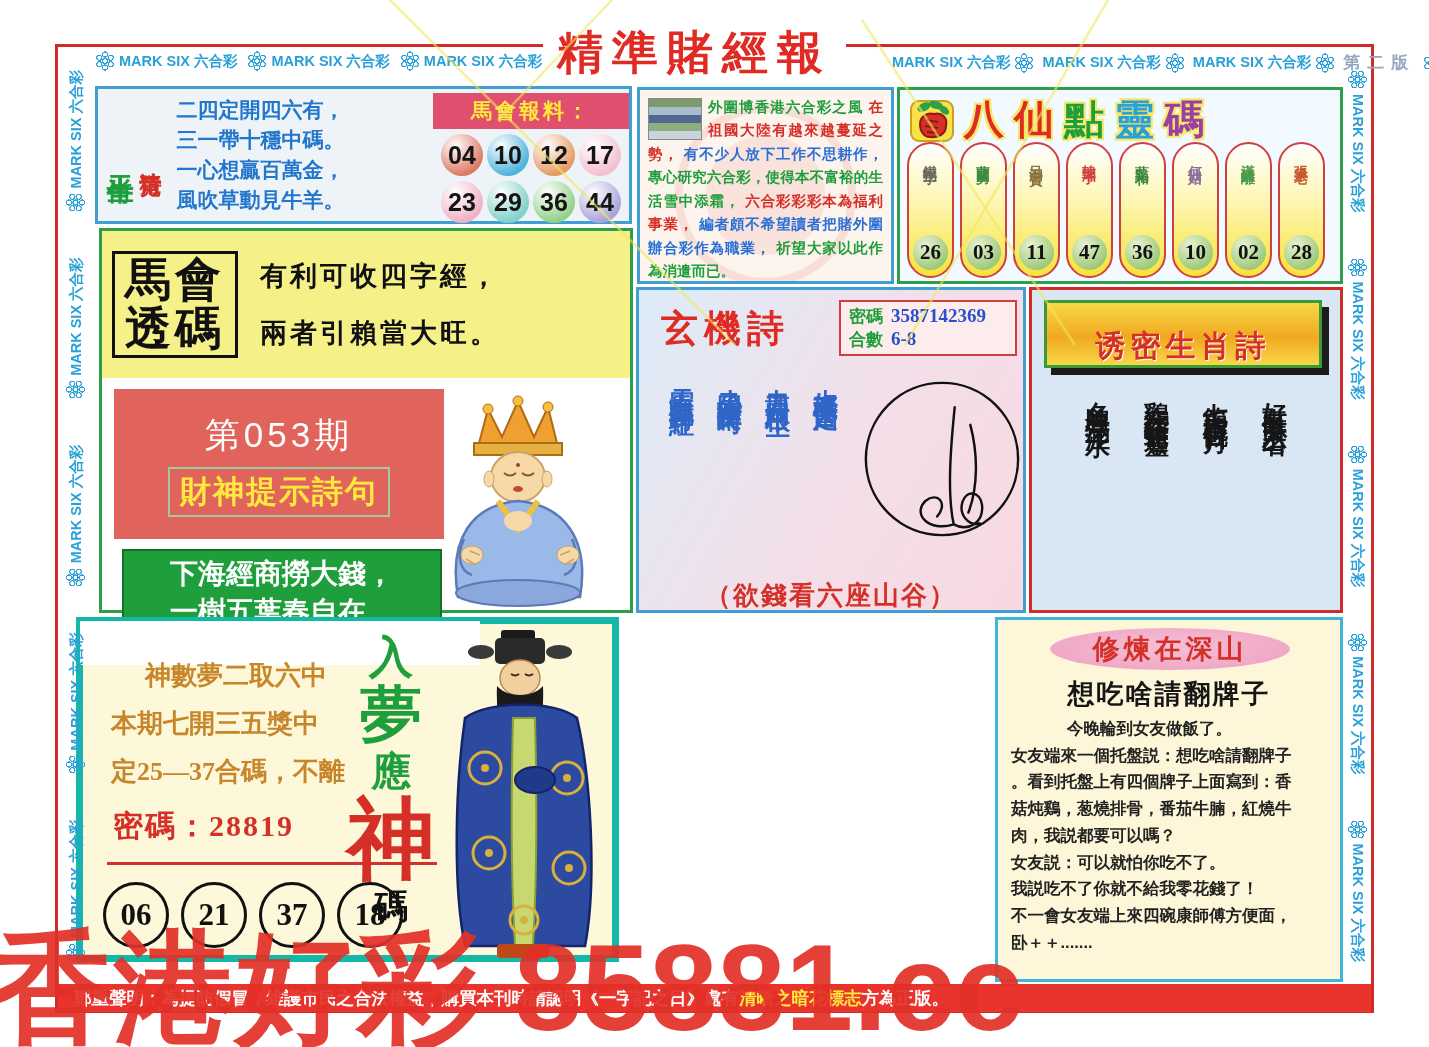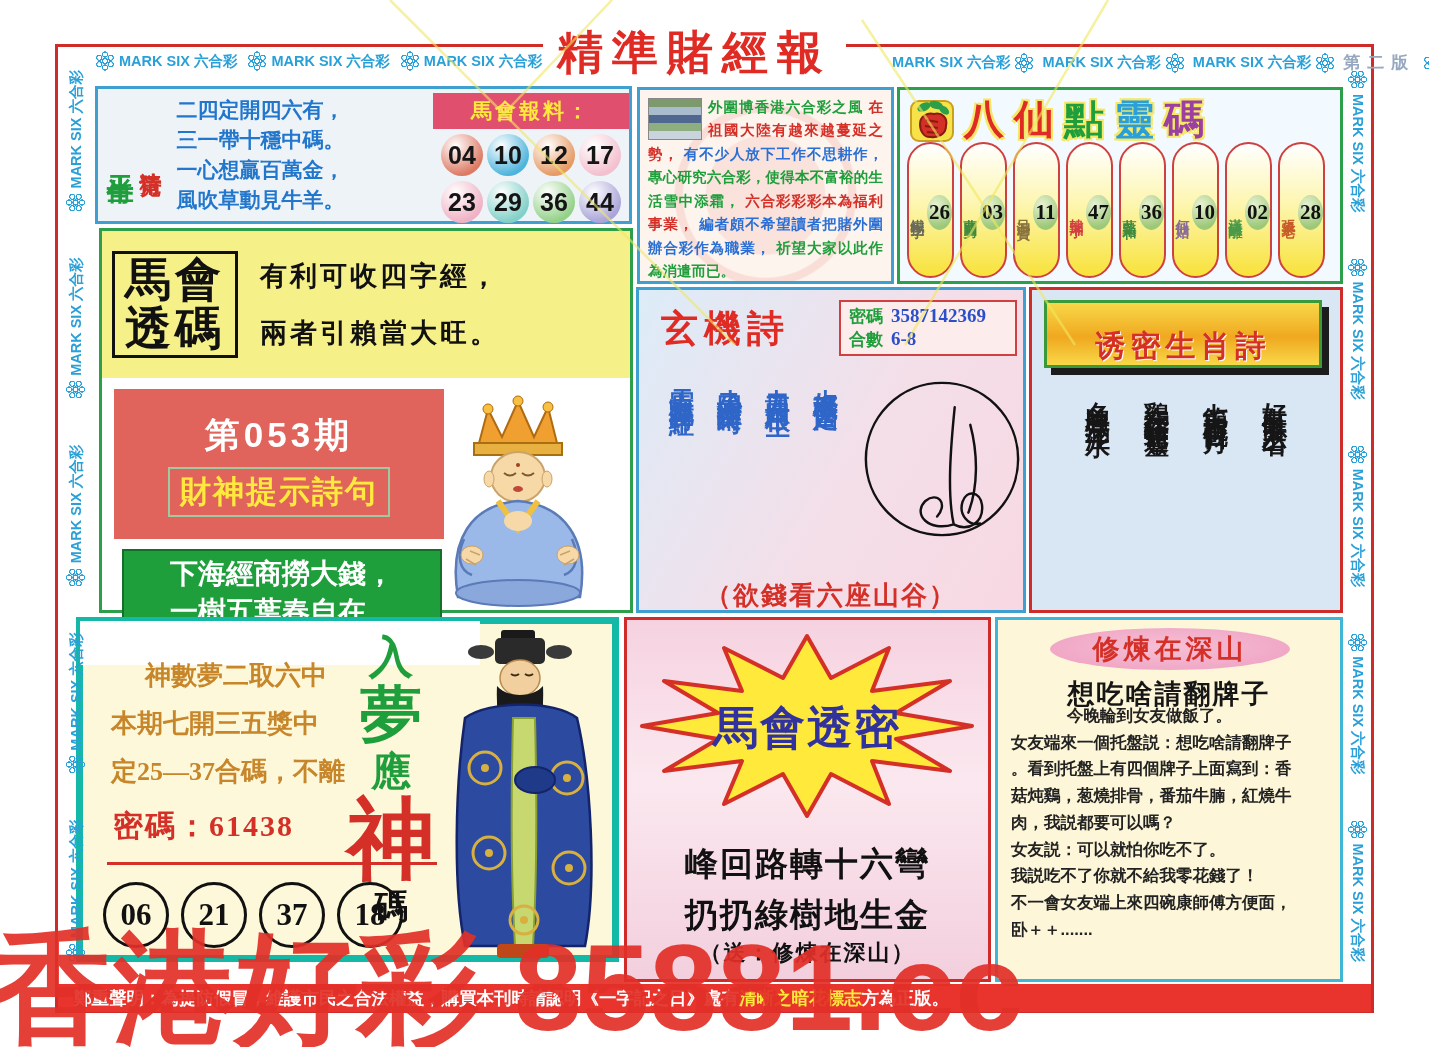--- a/index.html
+++ b/index.html
@@ -54,21 +54,21 @@
   #b-tips{left:99px;top:228px;width:534px;height:385px;border:3px solid #2d9e4a;background:#fff;}
   #t-top{position:absolute;left:0;top:0;right:0;height:147px;background:#f6f089;display:flex;
     align-items:center;padding:8px 10px;box-sizing:border-box;}
   #t-logo{border:3px solid #111;padding:2px 10px;display:grid;grid-template-columns:auto auto;
     font-family:"Liberation Serif",serif;font-weight:bold;font-size:46px;line-height:1.05;
     color:#111;letter-spacing:4px;background:#f6f089;}
   #t-poem{margin-left:22px;font-family:"Liberation Serif",serif;font-weight:bold;font-size:27px;
     color:#111;line-height:2.1;white-space:nowrap;letter-spacing:3px;}
   #t-red{position:absolute;left:12px;top:158px;width:330px;height:150px;background:#e0645c;
     display:flex;flex-direction:column;justify-content:center;align-items:center;gap:8px;}
-  #t-issue{color:#fff;font-weight:bold;font-size:35px;letter-spacing:4px;}
+  #t-issue{color:#fff;font-weight:normal;font-size:35px;letter-spacing:4px;}
   #t-hint{color:#ffe93d;font-weight:bold;font-size:31px;letter-spacing:2px;
     border:2px solid #9fc99f;padding:2px 10px;}
   #t-verse{position:absolute;left:20px;top:318px;width:316px;background:#1f9e3c;
     border:2px solid #156f2a;color:#fff;font-family:"Liberation Serif",serif;font-weight:bold;
     font-size:28px;text-align:center;line-height:1.35;padding:4px 0;}
   #t-buddha{position:absolute;left:318px;top:158px;}
   
   #b-edit{left:637px;top:87px;width:257px;height:197px;border:3px solid #3f9fd0;
     background:
       radial-gradient(circle at 50% 55%, rgba(232,120,110,.14) 0 36%, transparent 37%),
@@ -80,21 +80,21 @@
   .seg-g{color:#1f9e3c;} .seg-r{color:#d43028;} .seg-b{color:#2a6fd4;}
   #ed-sign{display:block;text-align:right;color:#d43028;padding-right:10px;}
   
   #b-imm{left:897px;top:87px;width:446px;height:197px;border:3px solid #2d9e4a;background:#f2faff;}
   #imm-titlerow{position:absolute;left:10px;top:2px;display:flex;align-items:center;gap:10px;}
   .bx-char{--c:#e02a24;color:var(--c);font-weight:bold;font-size:40px;
     text-shadow:2px 2px 0 #f6e868,-2px -2px 0 #f6e868,2px -2px 0 #f6e868,-2px 2px 0 #f6e868;}
   #imm-pills{position:absolute;left:7px;top:52px;display:flex;gap:6px;}
   .pill{width:47px;height:136px;border:2px solid #cf4040;border-radius:24px;
     background:linear-gradient(#ffffff 0%,#fdf6b0 45%,#f8e23a 100%);display:flex;
-    flex-direction:row;align-items:center;justify-content:space-between;padding:10px 0 6px 0;
+    flex-direction:column;align-items:center;justify-content:space-between;padding:10px 0 6px 0;
     box-sizing:border-box;}
   .pname{--c:#7a5c2e;color:var(--c);writing-mode:vertical-rl;text-orientation:upright;
     font-weight:bold;font-size:14px;letter-spacing:3px;}
   .pball{--c:#9cc878;width:35px;height:35px;border-radius:50%;display:flex;align-items:center;
     justify-content:center;font-family:"Liberation Serif",serif;font-weight:bold;font-size:21px;
     color:#111;background:radial-gradient(circle at 35% 28%, #e8f2d2 0%, var(--c) 75%);}
   
   #b-xj{left:636px;top:287px;width:390px;height:326px;border:3px solid #3f9fd0;
     background:linear-gradient(120deg,#dcecf8 0%,#f3dfe9 55%,#f8d8e2 100%);}
   #xj-title{position:absolute;left:22px;top:14px;color:#e02a24;font-weight:bold;font-size:37px;
@@ -153,21 +153,21 @@
   #ma-note{position:absolute;left:0;top:318px;width:100%;text-align:center;color:#111;
     font-weight:bold;font-size:22px;letter-spacing:2px;}
   
   #b-joke{left:995px;top:617px;width:348px;height:365px;border:3px solid #3fb6d8;background:#fdf6d8;}
   #j-banner{position:absolute;left:52px;top:8px;width:240px;height:42px;border-radius:50%;
     background:radial-gradient(ellipse at 50% 45%, #f6c0d6 0%, #f0a8c6 70%);display:flex;
     align-items:center;justify-content:center;color:#d43028;font-weight:bold;font-size:27px;
     letter-spacing:4px;}
   #j-title{position:absolute;left:0;top:56px;width:100%;text-align:center;color:#161616;
     font-weight:bold;font-size:27px;letter-spacing:2px;}
-  #j-lines{position:absolute;left:13px;top:82px;width:322px;color:#222;font-weight:bold;
+  #j-lines{position:absolute;left:13px;top:95px;width:322px;color:#222;font-weight:bold;
     font-size:16.5px;line-height:1.62;}
   #j-lines .ind{padding-left:56px;}
   
   #disclaimer{left:58px;top:984px;width:1313px;height:28px;background:#e8342c;z-index:2;
     color:#fff;font-weight:bold;font-size:17.5px;line-height:28px;padding-left:16px;
     white-space:nowrap;overflow:hidden;}
   #disclaimer .hl{color:#ffe93d;}
   
   #watermark{left:-8px;top:908px;width:1460px;z-index:10;color:#e23028;opacity:.92;
     font-weight:bold;font-size:122px;letter-spacing:0px;white-space:nowrap;pointer-events:none;}
@@ -449,21 +449,21 @@
     </div>
   </div>
 
   <div id="b-dream" class="box">
     <div id="d-white"></div>
     <div id="d-lines">
       <div class="ind">神數夢二取六中</div>
       <div>本期七開三五獎中</div>
       <div>定25—37合碼，不離</div>
     </div>
-    <div id="d-pass"><span>密碼：</span><span>61438</span></div>
+    <div id="d-pass"><span>密碼：</span><span>28819</span></div>
     <div id="d-rule"></div>
     <div id="d-nums">
       <span class="d-circ">06</span>
       <span class="d-circ">21</span>
       <span class="d-circ">37</span>
       <span class="d-circ">18</span>
     </div>
     <div id="d-vert">
       <span class="dv dv1">入</span>
       <span class="dv dv2">夢</span>
@@ -493,31 +493,20 @@
           <circle cx="130" cy="150" r="4"></circle>
         <circle cx="52" cy="225" r="4"></circle>
           <circle cx="132" cy="240" r="4"></circle>
           <circle cx="87" cy="292" r="4"></circle>
         </g>
       <ellipse cx="98" cy="152" rx="20" ry="13" fill="#1e3a88" stroke="#14246a" stroke-width="2"></ellipse>
       <rect x="60" y="316" width="52" height="14" rx="4" fill="#c04818"></rect>
     </svg>
   </div>
 
-  <div id="b-ma" class="box">
-    <svg id="ma-burst" width="360" height="200" viewBox="0 0 360 200">
-      <polygon points="345,100 269,113 323,145 245,135 262,178 204,148 180,190 156,148 97,178 115,135 37,145 91,113 15,100 91,87 37,55 115,65 97,22 156,52 180,10 204,52 262,22 245,65 323,55 269,87" fill="#ffe93a" stroke="#d43028" stroke-width="4" stroke-linejoin="round"></polygon>
-    </svg>
-    <div id="ma-bursttext">馬會透密</div>
-    <div id="ma-poem">
-      <div>峰回路轉十六彎</div>
-      <div>扔扔綠樹地生金</div>
-    </div>
-    <div id="ma-note">（送：修煉在深山）</div>
-  </div>
 
   <div id="b-joke" class="box">
     <div id="j-banner">修煉在深山</div>
     <div id="j-title">想吃啥請翻牌子</div>
     <div id="j-lines">
       <div class="ind">今晚輪到女友做飯了。</div>
       <div>女友端來一個托盤説：想吃啥請翻牌子</div>
       <div>。看到托盤上有四個牌子上面寫到：香</div>
       <div>菇炖鷄，葱燒排骨，番茄牛腩，紅燒牛</div>
       <div>肉，我説都要可以嗎？</div>

